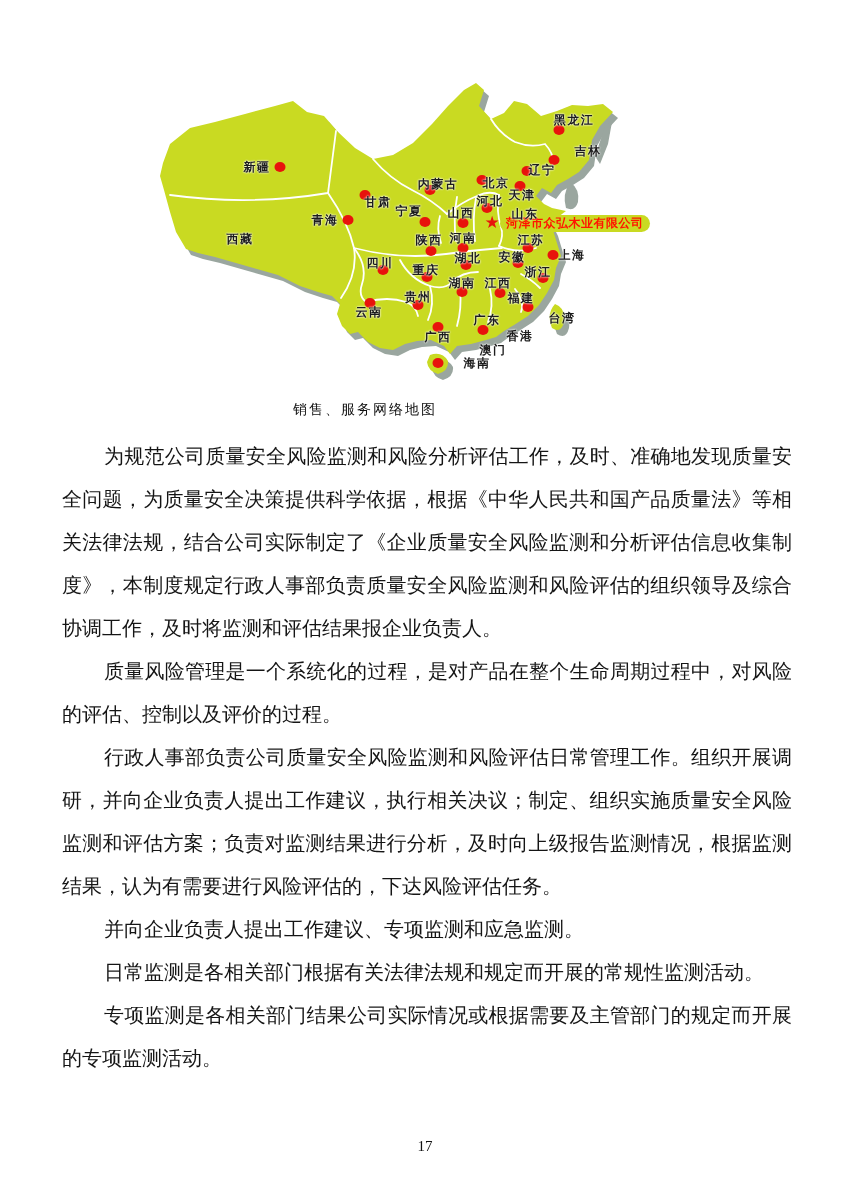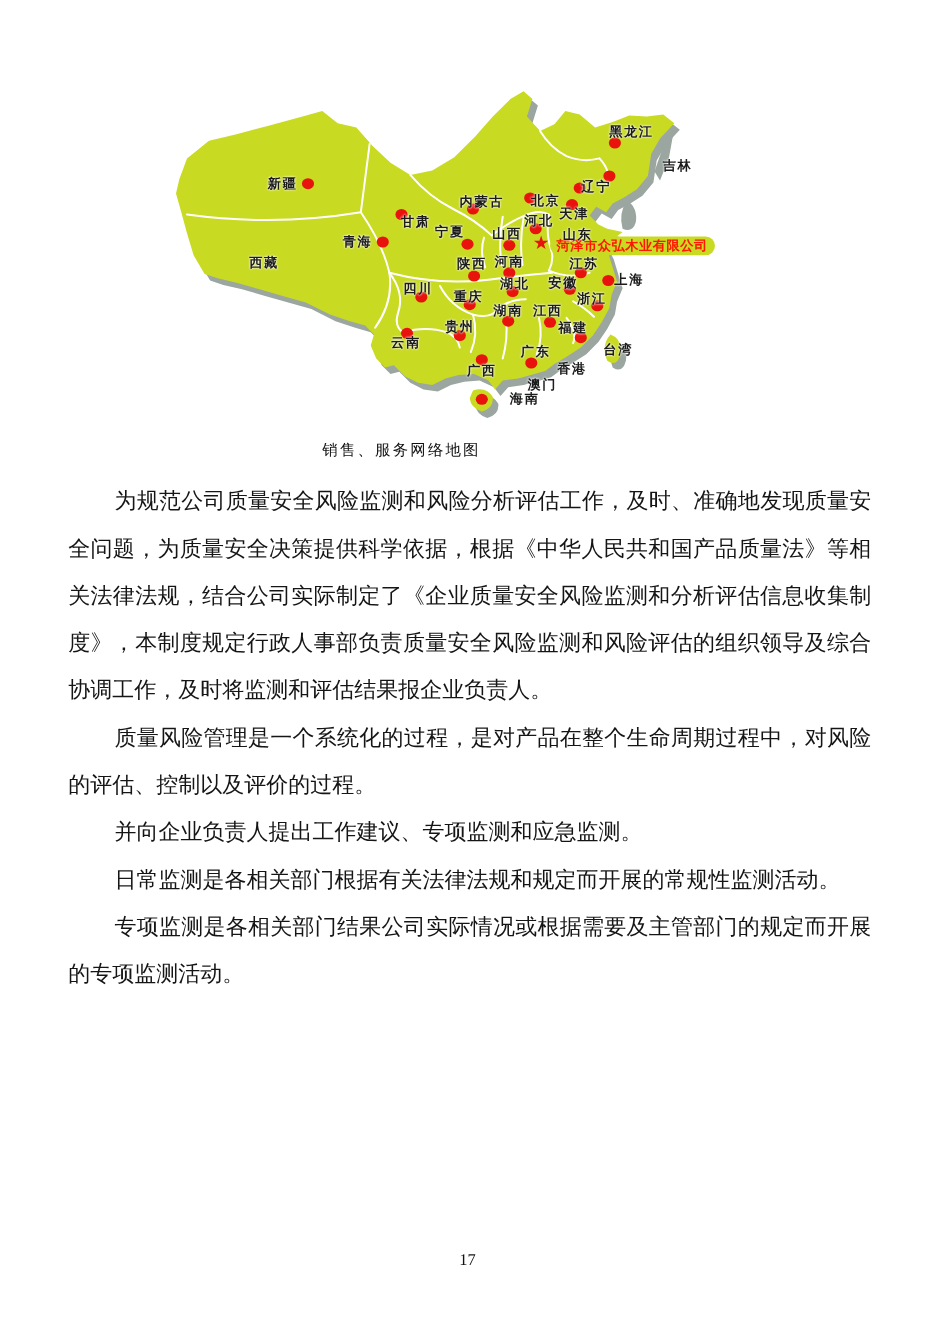--- a/index.html
+++ b/index.html
@@ -103,21 +103,21 @@
         <path d="M 254,184 Q 268,202 262,220 Q 258,232 266,238"></path>
         <path d="M 266,238 Q 288,232 306,238 Q 316,242 318,252"></path>
         <path d="M 391,55 Q 400,70 415,78 Q 430,84 445,80 Q 456,92 452,104"></path>
       </g>
     </svg>
     <div class="map-overlay">
       <span class="company-badge">菏泽市众弘木业有限公司</span>
     <div class="dot" style="left: 459px; top: 66px;"></div>
         <span class="plabel" style="left: 474px; top: 56px;">黑龙江</span>
         <div class="dot" style="left: 454px; top: 96px;"></div>
-        <span class="plabel" style="left: 492px; top: 87px; padding-left: 48px;">吉林</span>
+        <span class="plabel" style="left: 464px; top: 87px; padding-left: 48px;">吉林</span>
         <div class="dot" style="left: 427px; top: 107px;"></div>
         <span class="plabel" style="left: 442px; top: 106px;">辽宁</span>
         <div class="dot" style="left: 180px; top: 103px;"></div>
         <span class="plabel" style="left: 157px; top: 103px;">新疆</span>
         <div class="dot" style="left: 330px; top: 126px;"></div>
         <span class="plabel" style="left: 338px; top: 120px;">内蒙古</span>
         <div class="dot" style="left: 382px; top: 116px;"></div>
         <span class="plabel" style="left: 396px; top: 119px;">北京</span>
         <div class="dot" style="left: 420px; top: 122px;"></div>
         <span class="plabel" style="left: 422px; top: 131px;">天津</span>
@@ -172,20 +172,21 @@
         <span class="plabel" style="left: 357px; top: 299px; margin-left: 20px;">海南</span>
         <span class="star" style="left: 392px; top: 158px;">★</span>
       </div>
   </div>
 
   <div class="map-caption">销售、服务网络地图</div>
 
   <div class="content">
     <p>为规范公司质量安全风险监测和风险分析评估工作，及时、准确地发现质量安全问题，为质量安全决策提供科学依据，根据《中华人民共和国产品质量法》等相关法律法规，结合公司实际制定了《企业质量安全风险监测和分析评估信息收集制度》，本制度规定行政人事部负责质量安全风险监测和风险评估的组织领导及综合协调工作，及时将监测和评估结果报企业负责人。</p>
     <p>质量风险管理是一个系统化的过程，是对产品在整个生命周期过程中，对风险的评估、控制以及评价的过程。</p>
+    <p>行政人事部负责公司质量安全风险监测和风险评估日常管理工作。组织开展调研，并向企业负责人提出工作建议，执行相关决议；制定、组织实施质量安全风险监测和评估方案；负责对监测结果进行分析，及时向上级报告监测情况，根据监测结果，认为有需要进行风险评估的，下达风险评估任务。</p>
     <p>并向企业负责人提出工作建议、专项监测和应急监测。</p>
     <p>日常监测是各相关部门根据有关法律法规和规定而开展的常规性监测活动。</p>
     <p>专项监测是各相关部门结果公司实际情况或根据需要及主管部门的规定而开展的专项监测活动。</p>
   </div>
 
   <div class="page-number">17</div>
 
 </div>
 
 </body></html>

